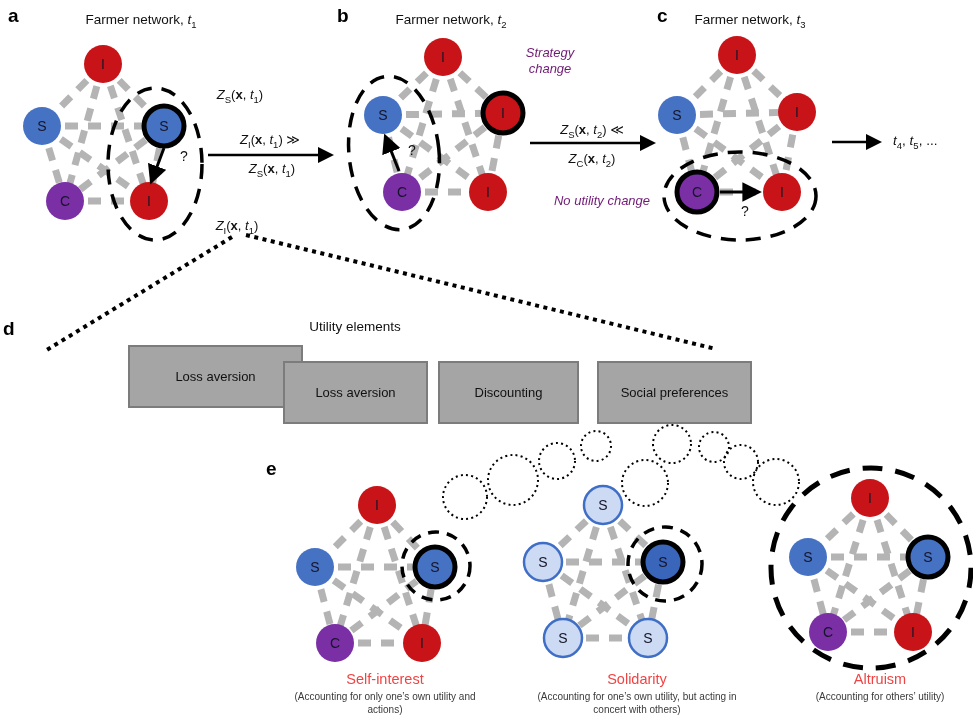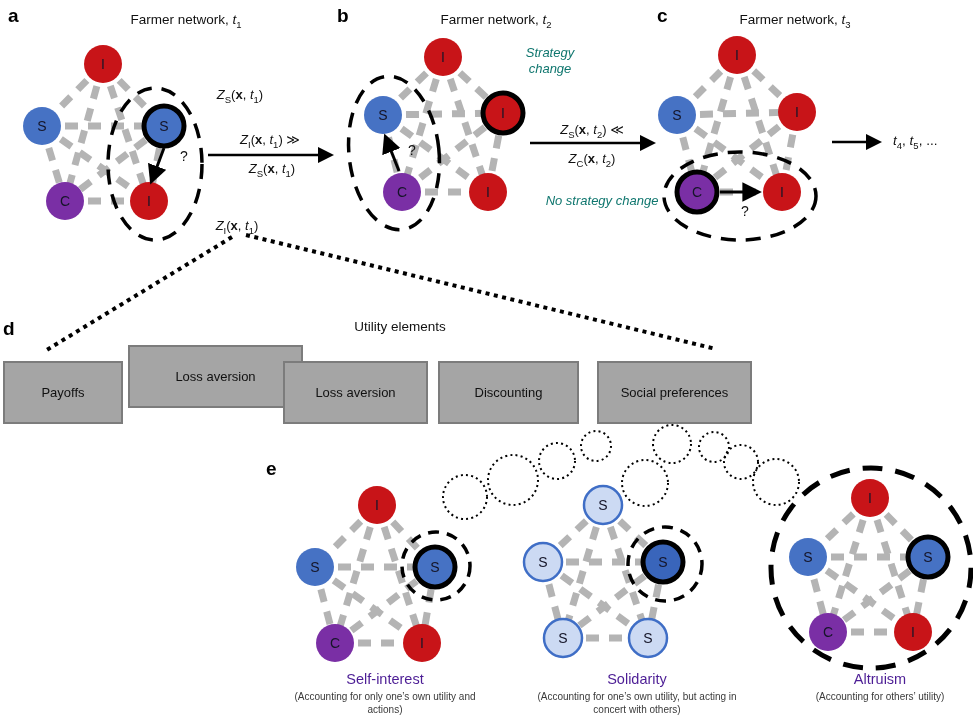--- a/index.html
+++ b/index.html
@@ -1,31 +1,31 @@
 <!DOCTYPE html>
 <html><head>
 <meta charset="utf-8">
 <style>
   html,body{margin:0;padding:0;background:#fff;}
   #fig{position:relative;width:973px;height:720px;background:#fff;overflow:hidden;
        font-family:"Liberation Sans",sans-serif;color:#111;}
   .abs{position:absolute;}
   .plabel{font-weight:700;font-size:19px;color:#000;}
-  .ptitle{font-size:13.5px;color:#111;white-space:nowrap;margin-left:45px;}
+  .ptitle{font-size:13.5px;color:#111;white-space:nowrap;}
   .formula{font-size:13px;white-space:nowrap;color:#111;}
   .formula sub, .ptitle sub, .tseq sub{font-size:9.5px;}
   .center{transform:translateX(-50%);text-align:center;}
-  .ital{font-style:italic;font-size:13px;line-height:1.22;color:#0f766e;}
+  .ital{font-style:italic;font-size:13px;line-height:1.22;color:#701a75;}
   .q{font-size:14px;color:#111;}
   .tseq{font-size:13.5px;white-space:nowrap;}
   .ubox{position:absolute;display:flex;align-items:center;justify-content:center;
         background:#a5a5a5;border:2px solid #7c7c7c;font-size:13px;color:#111;
         box-sizing:border-box;}
   .cap{position:absolute;text-align:center;transform:translateX(-50%);}
-  .cap-title{font-size:14.5px;color:#4c1d95;margin-bottom:3px;}
+  .cap-title{font-size:14.5px;color:#ef4444;margin-bottom:3px;}
   .cap-sub{font-size:10px;color:#3a3a3a;line-height:1.3;}
   svg text{font-family:"Liberation Sans",sans-serif;}
 </style>
 </head>
 <body>
 
 <div id="fig">
 
   <svg id="diagram" class="abs" style="left:0;top:0" width="973" height="720" viewBox="0 0 973 720">
     <defs>
@@ -190,30 +190,29 @@
 
   <div class="abs formula center" style="left:240px;top:87px"><i>Z</i><sub>S</sub>(<b>x</b>, <i>t</i><sub>1</sub>)</div>
   <div class="abs formula center" style="left:270px;top:132px"><i>Z</i><sub>I</sub>(<b>x</b>, <i>t</i><sub>1</sub>) ≫</div>
   <div class="abs formula center" style="left:272px;top:161px"><i>Z</i><sub>S</sub>(<b>x</b>, <i>t</i><sub>1</sub>)</div>
   <div class="abs formula center" style="left:237px;top:218px"><i>Z</i><sub>I</sub>(<b>x</b>, <i>t</i><sub>1</sub>)</div>
 
   <div class="abs formula center" style="left:592px;top:122px"><i>Z</i><sub>S</sub>(<b>x</b>, <i>t</i><sub>2</sub>) ≪</div>
   <div class="abs formula center" style="left:592px;top:151px"><i>Z</i><sub>C</sub>(<b>x</b>, <i>t</i><sub>2</sub>)</div>
 
   <div class="abs ital center" style="left:550px;top:45px;width:90px">Strategy change</div>
-  <div class="abs ital center" style="left:602px;top:193px;width:120px">No strategy change</div>
+  <div class="abs ital center" style="left:602px;top:193px;width:120px">No utility change</div>
 
   <div class="abs q" style="left:180px;top:148px">?</div>
   <div class="abs q" style="left:408px;top:142px">?</div>
   <div class="abs q" style="left:741px;top:203px">?</div>
 
   <div class="abs tseq" style="left:893px;top:133px"><i>t</i><sub>4</sub>, <i>t</i><sub>5</sub>, ...</div>
 
   <div class="abs ptitle center" style="left:355px;top:319px">Utility elements</div>
-  <div class="ubox" style="left:3px;top:361px;width:120px;height:63px">Payoffs</div>
   <div class="ubox" style="left:128px;top:345px;width:175px;height:63px">Loss aversion</div>
   <div class="ubox" style="left:283px;top:361px;width:145px;height:63px">Loss aversion</div>
   <div class="ubox" style="left:597px;top:361px;width:155px;height:63px">Social preferences</div>
   <div class="ubox" style="left:438px;top:361px;width:141px;height:63px">Discounting</div>
 
   <div class="cap" style="left:385px;top:671px;width:200px">
     <div class="cap-title">Self-interest</div>
     <div class="cap-sub">(Accounting for only one’s own utility and actions)</div>
   </div>
   <div class="cap" style="left:637px;top:671px;width:232px">

